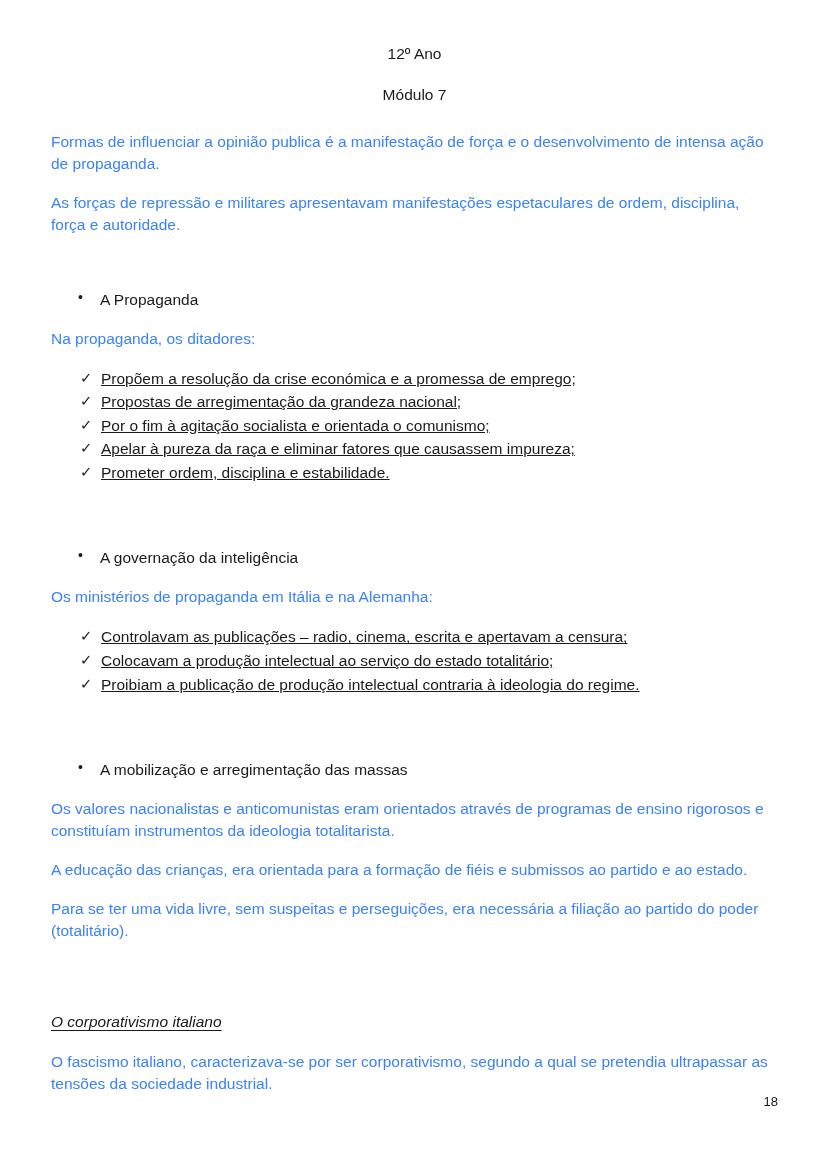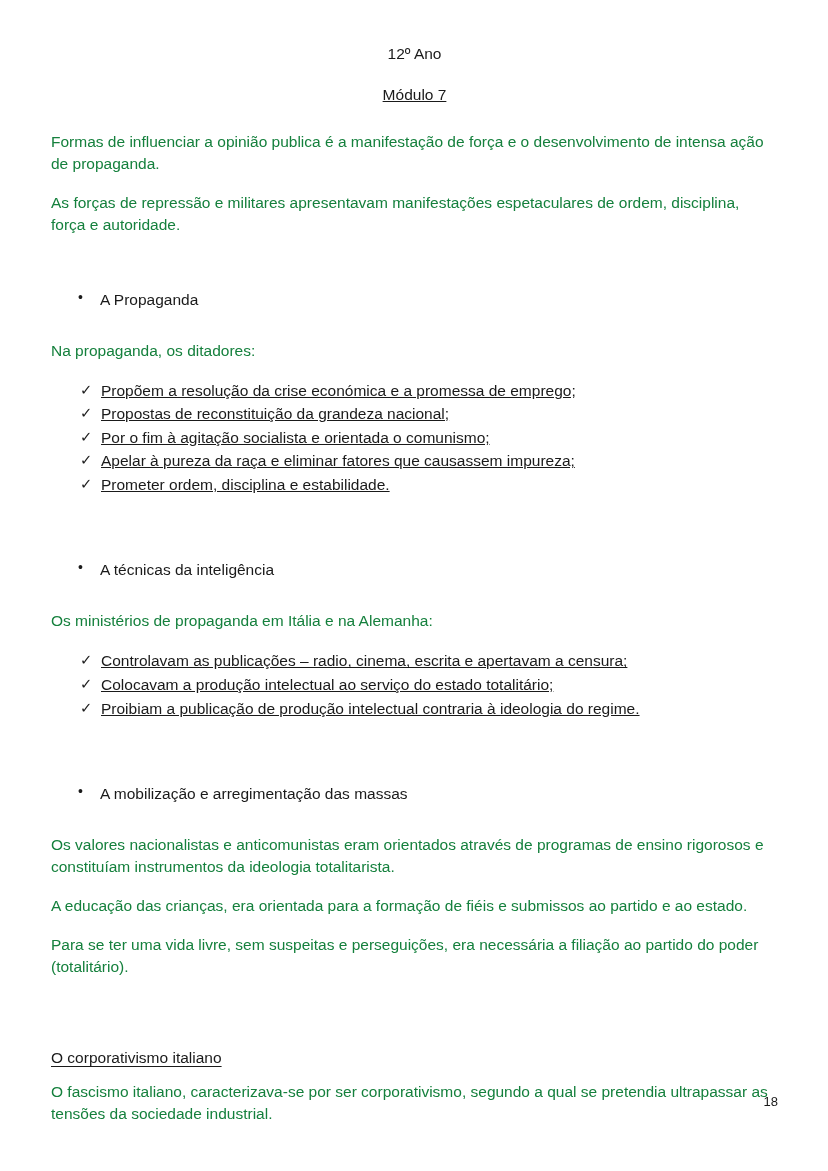--- a/index.html
+++ b/index.html
@@ -33,28 +33,28 @@
   }
 
   
   .doc-header {
     text-align: center;
     font-size: 15.5px;
     line-height: 1.25;
     color: #1a1a1a;
   }
   .doc-header.first { margin: 0 0 22px 0; }
-  .doc-header.second { margin: 0 0 26px 0; text-decoration: underline; }
+  .doc-header.second { margin: 0 0 26px 0; }
 
   
   p.body-text {
-    margin: 12px 0 17px 0;
-    font-size: 15.5px;
-    line-height: 1.42;
-    color: #15803d;
+    margin: 0 0 17px 0;
+    font-size: 15.5px;
+    line-height: 1.42;
+    color: #3b82f6;
     text-align: left;
   }
 
   
   .disc-item {
     display: flex;
     align-items: flex-start;
     margin: 0 0 6px 0;
     padding-left: 27px;
     font-size: 15.5px;
@@ -85,24 +85,25 @@
   ul.check-list li .check {
     width: 21px;
     flex: 0 0 21px;
     font-size: 14.5px;
     color: #1a1a1a;
   }
   ul.check-list li .li-text { flex: 1 1 auto; text-decoration: underline; }
 
   
   .sub-heading {
-    margin: 0 0 2px 0;
-    font-size: 15.5px;
-    line-height: 1.42;
-    color: #1a1a1a;
+    margin: 0 0 18px 0;
+    font-size: 15.5px;
+    line-height: 1.42;
+    color: #1a1a1a;
+    font-style: italic;
   }
   .sub-heading .u {
     text-decoration: underline;
     text-underline-offset: 3px;
   }
 
   
   .gap-lg { height: 36px; }
   .gap-md { height: 27px; }
   .gap-sm { height: 16px; }
@@ -143,21 +144,21 @@
 
     <p class="body-text">Na propaganda, os ditadores:</p>
 
     <ul class="check-list">
       <li>
         <span class="check">✓</span>
         <span class="li-text">Propõem a resolução da crise económica e a promessa de emprego;</span>
       </li>
       <li>
         <span class="check">✓</span>
-        <span class="li-text">Propostas de reconstituição da grandeza nacional;</span>
+        <span class="li-text">Propostas de arregimentação da grandeza nacional;</span>
       </li>
       <li>
         <span class="check">✓</span>
         <span class="li-text">Por o fim à agitação socialista e orientada o comunismo;</span>
       </li>
       <li>
         <span class="check">✓</span>
         <span class="li-text">Apelar à pureza da raça e eliminar fatores que causassem impureza;</span>
       </li>
       <li>
@@ -166,21 +167,21 @@
       </li>
     </ul>
 
     <div class="gap-lg"></div>
     <div class="gap-md"></div>
 
     <div class="disc-item">
       <span class="marker">
         <span class="marker-glyph">•</span>
       </span>
-      <span>A técnicas da inteligência</span>
+      <span>A governação da inteligência</span>
     </div>
 
     <div class="gap-xs"></div>
 
     <p class="body-text">Os ministérios de propaganda em Itália e na Alemanha:</p>
 
     <ul class="check-list">
       <li>
         <span class="check">✓</span>
         <span class="li-text">Controlavam as publicações – radio, cinema, escrita e apertavam a censura;</span>

